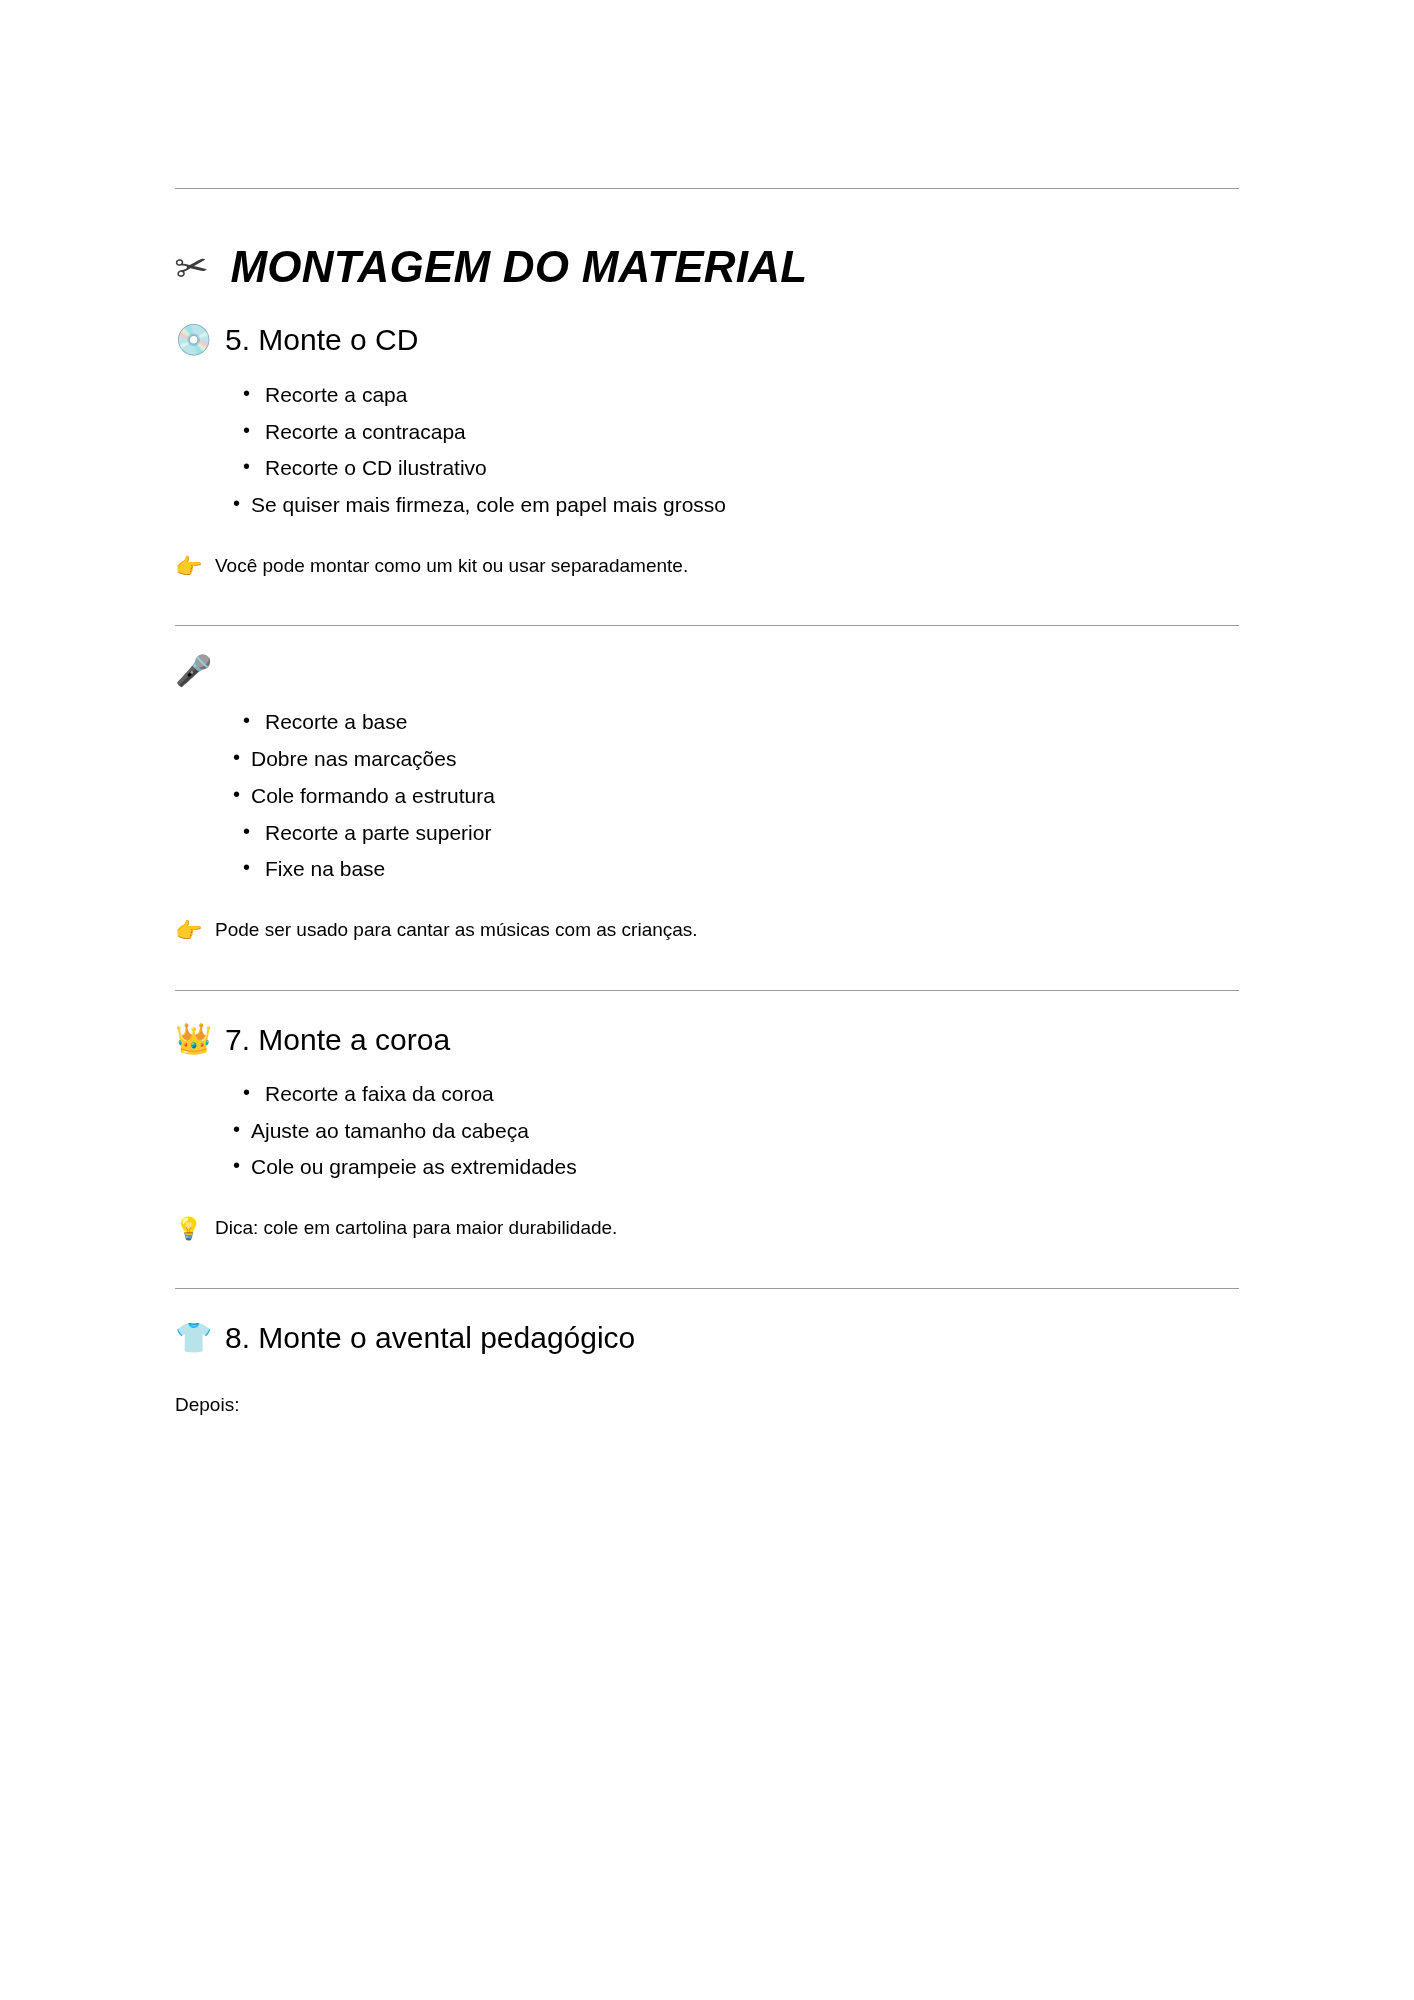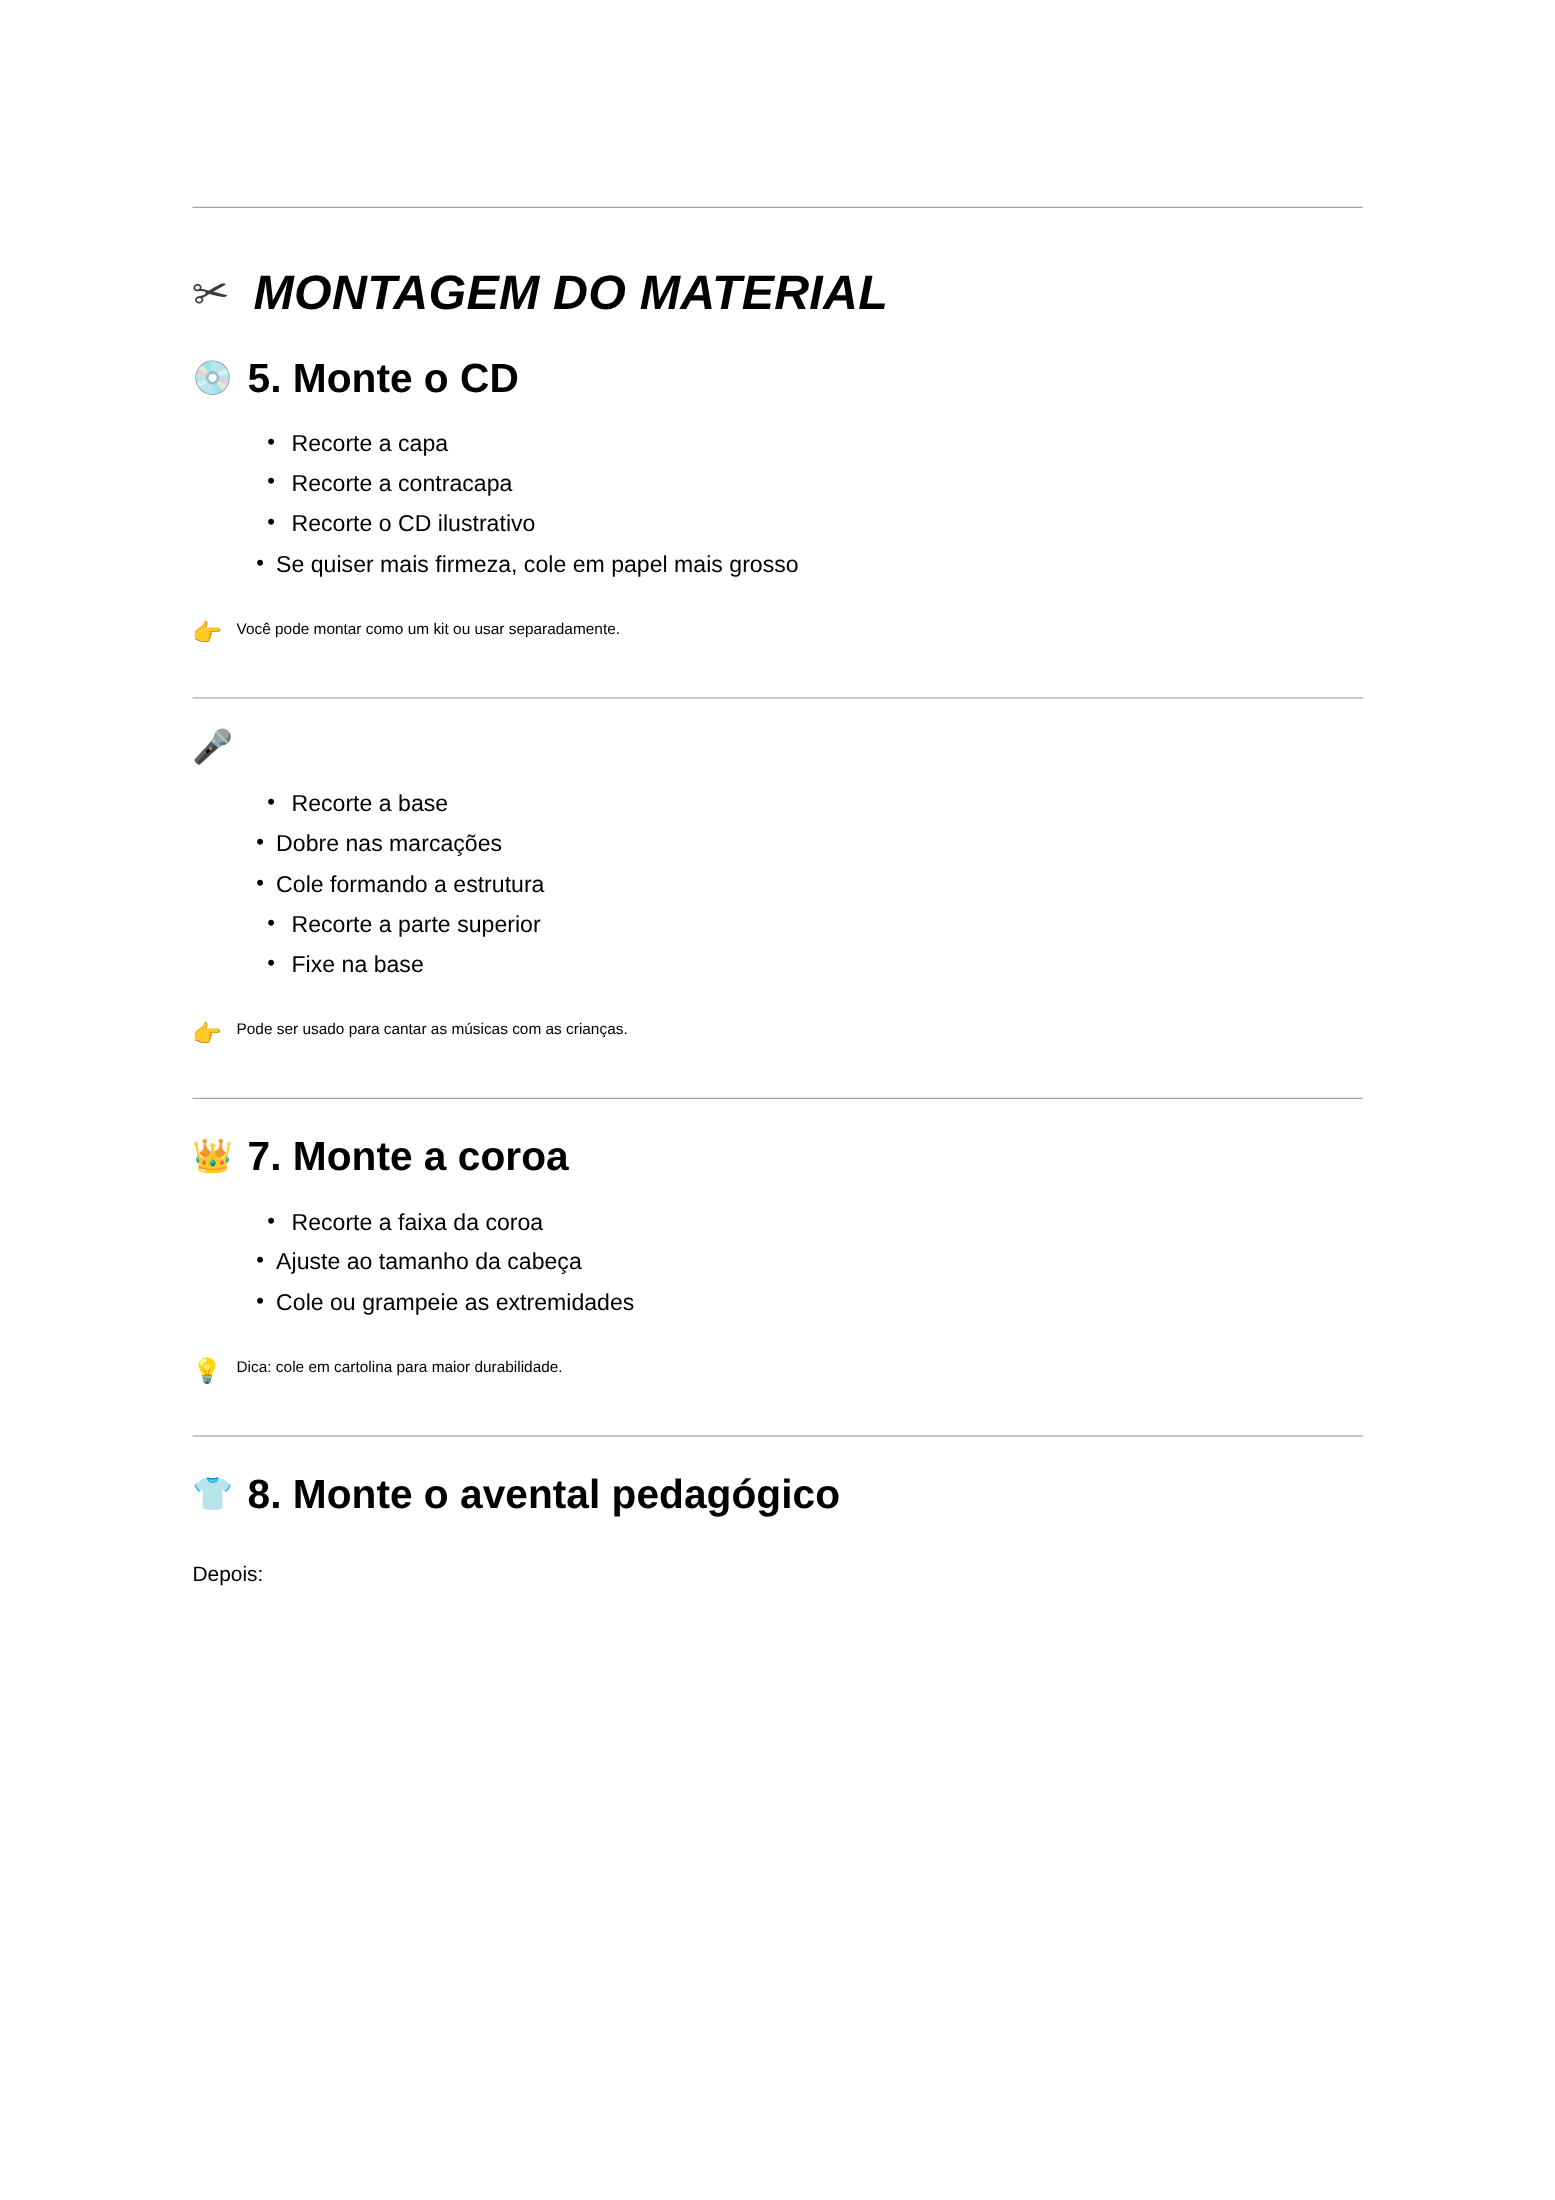--- a/index.html
+++ b/index.html
@@ -60,22 +60,22 @@
     gap: 14px;
     margin-top: 30px;
   }
   .section-icon {
     font-size: 30px;
     line-height: 1;
     width: 36px;
     text-align: center;
   }
   .section-title {
-    font-size: 37px;
-    font-weight: bold;
+    font-size: 30px;
+    font-weight: normal;
     margin: 0;
     line-height: 1.25;
   }
   ul.steps {
     list-style: none;
     margin: 22px 0 0 0;
     padding: 0 0 0 58px;
   }
   ul.steps li {
     font-size: 21px;
@@ -109,21 +109,21 @@
     padding-left: 0px;
   }
   .note-icon {
     font-size: 22px;
     line-height: 1.3;
     width: 28px;
     text-align: center;
     flex: 0 0 auto;
   }
   .note-text {
-    font-size: 14px;
+    font-size: 19px;
     line-height: 1.32;
   }
   .sep {
     margin-top: 44px;
   }
   .plain {
     font-size: 19px;
     line-height: 1.35;
     margin: 36px 0 0 0;
   }

